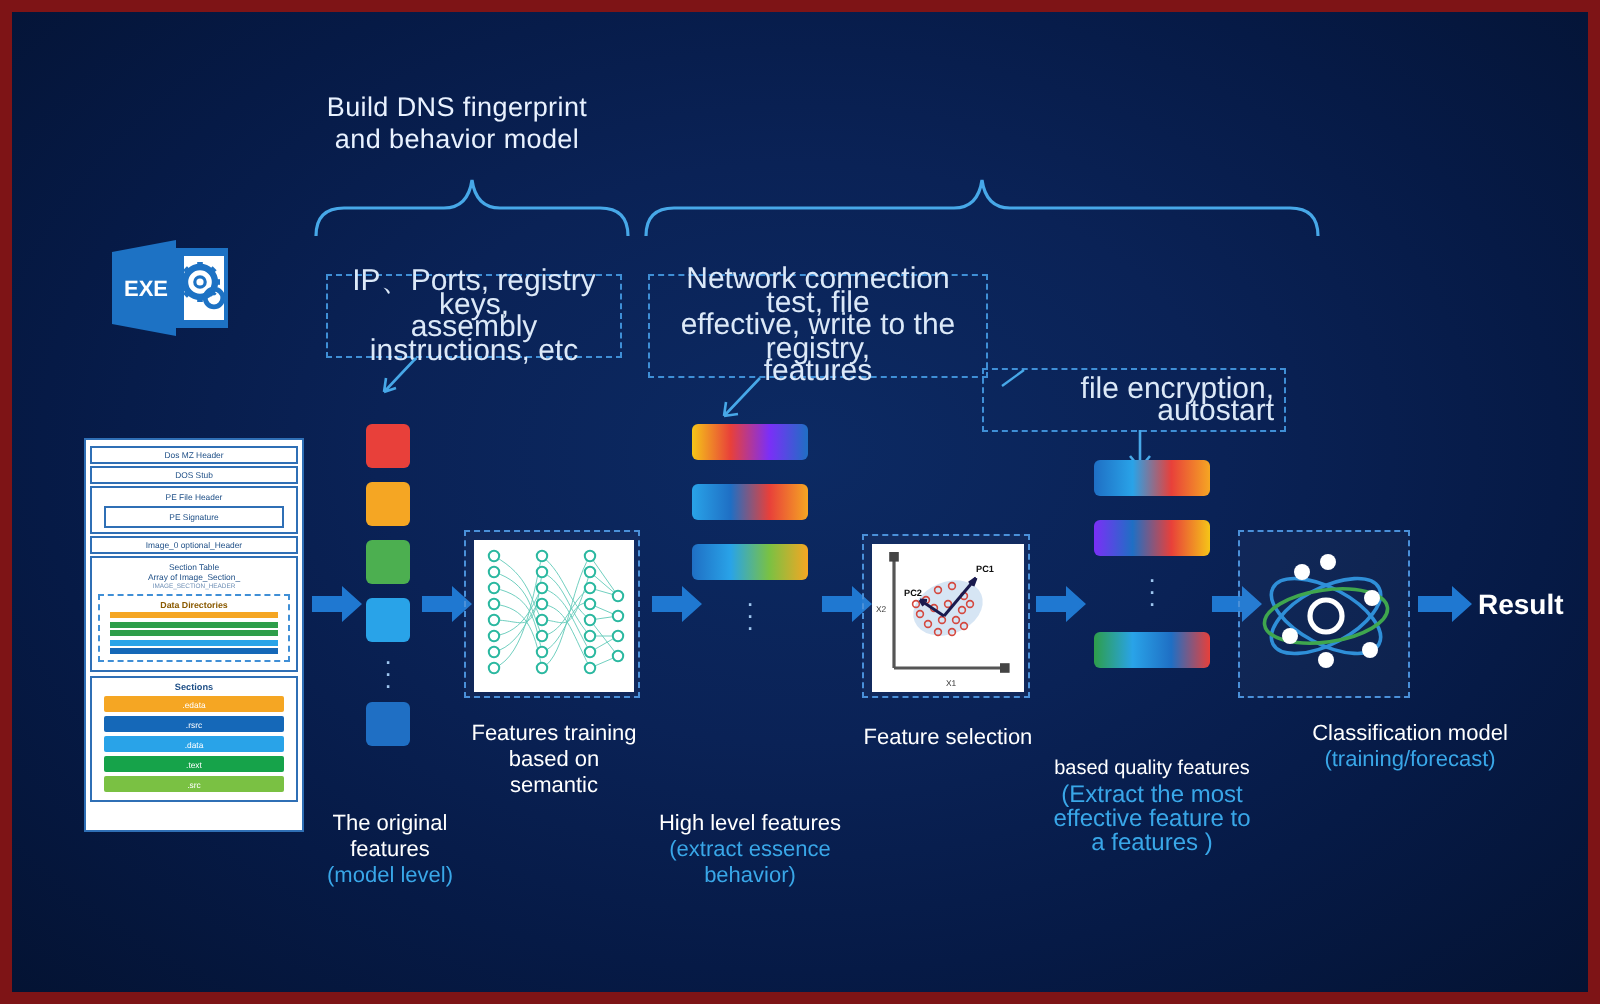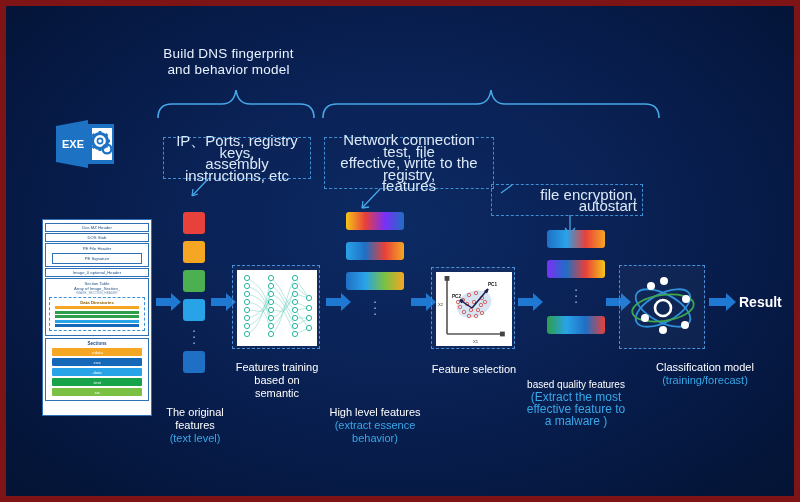--- a/index.html
+++ b/index.html
@@ -144,21 +144,21 @@
         <div style="margin-top:2px;">.</div>
           <div>.</div>
           <div>.</div>
       </div>
       <div class="sqr" style="width:22px;height:22px;background:#1f6fc4;margin-top:4px;"></div>
     </div>
 
     <div class="abs cap" style="left:150px;top:400px;width:78px;">
       <div>The original</div>
       <div>features</div>
-      <div class="cap2">(text level)</div>
+      <div class="cap2">(model level)</div>
     </div>
 
     <svg class="abs" style="left:205px;top:286px;" width="26" height="20" viewBox="0 0 26 20">
       <path d="M0,6 L15,6 L15,1 L25,10 L15,19 L15,14 L0,14 Z" fill="#1f78d1"></path>
     </svg>
 
     <div class="abs dash-sel" style="left:226px;top:259px;width:88px;height:84px;padding:4px;">
       <svg width="80" height="76" viewBox="0 0 80 76" style="background:#ffffff;">
         <g stroke="#2bb8a0" stroke-width="0.45" fill="none" opacity="0.75">
           <path d="M10,8 C28,18 28,30 34,40"></path>
@@ -307,21 +307,21 @@
           <div>.</div>
       </div>
       <div style="width:58px;height:18px;border-radius:3px;margin-top:6px;
                   background:linear-gradient(90deg,#2e9e4a,#29a3e8,#1f6fc4,#e8403a);"></div>
     </div>
 
     <div class="abs capsm" style="left:500px;top:373px;width:140px;">
       <div>based quality features</div>
       <div class="cap2sm">(Extract the most</div>
       <div class="cap2sm">effective feature to</div>
-      <div class="cap2sm">a malware )</div>
+      <div class="cap2sm">a features )</div>
     </div>
 
     <svg class="abs" style="left:600px;top:286px;" width="26" height="20" viewBox="0 0 26 20">
       <path d="M0,6 L15,6 L15,1 L25,10 L15,19 L15,14 L0,14 Z" fill="#1f78d1"></path>
     </svg>
 
     <div class="abs dash-sel" style="left:613px;top:259px;width:86px;height:84px;">
       <svg width="86" height="84" viewBox="0 0 86 84">
         <ellipse cx="43" cy="42" rx="30" ry="14" fill="none" stroke="#2f8fd8" stroke-width="1.8" transform="rotate(-28 43 42)"></ellipse>
         <ellipse cx="43" cy="42" rx="30" ry="14" fill="none" stroke="#2f8fd8" stroke-width="1.8" transform="rotate(28 43 42)"></ellipse>

